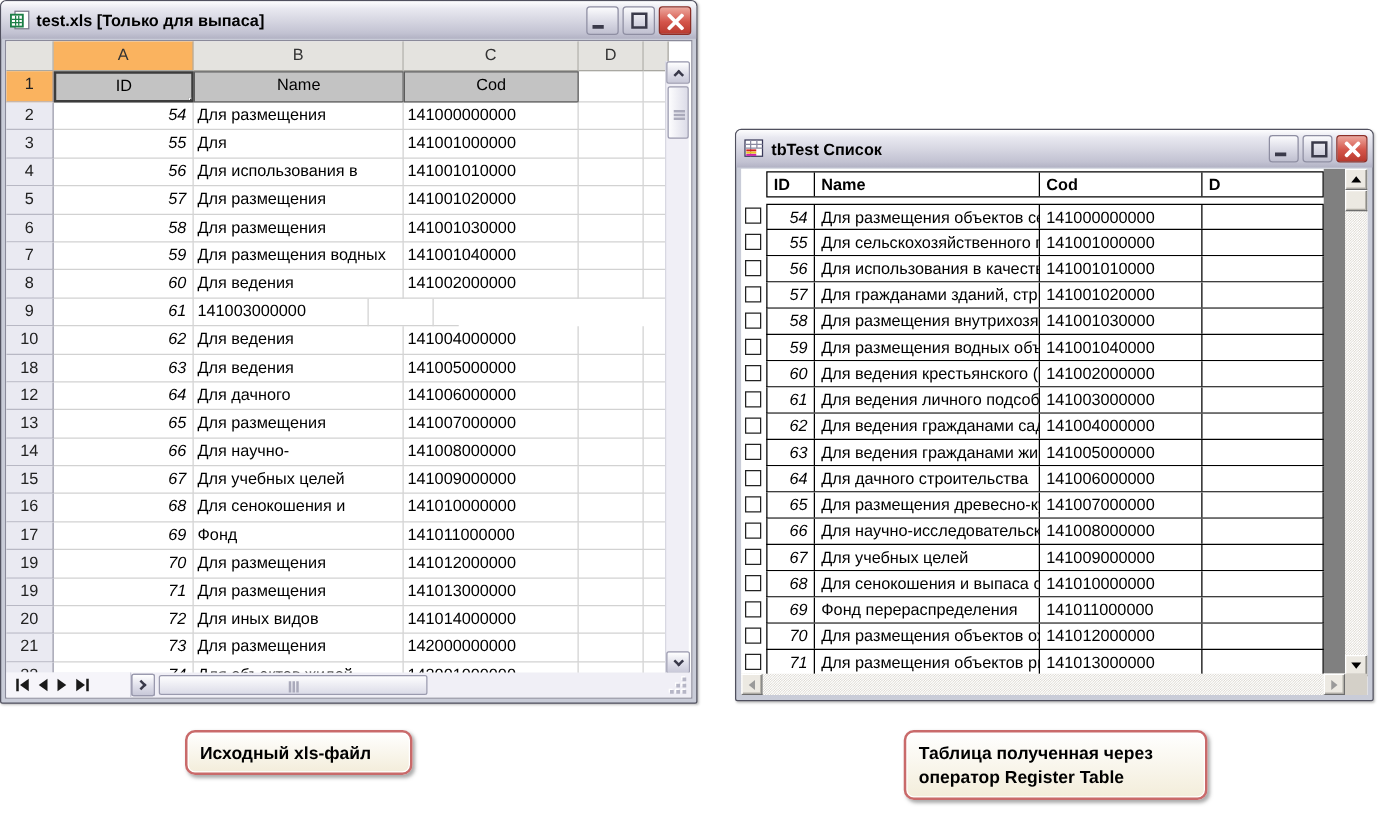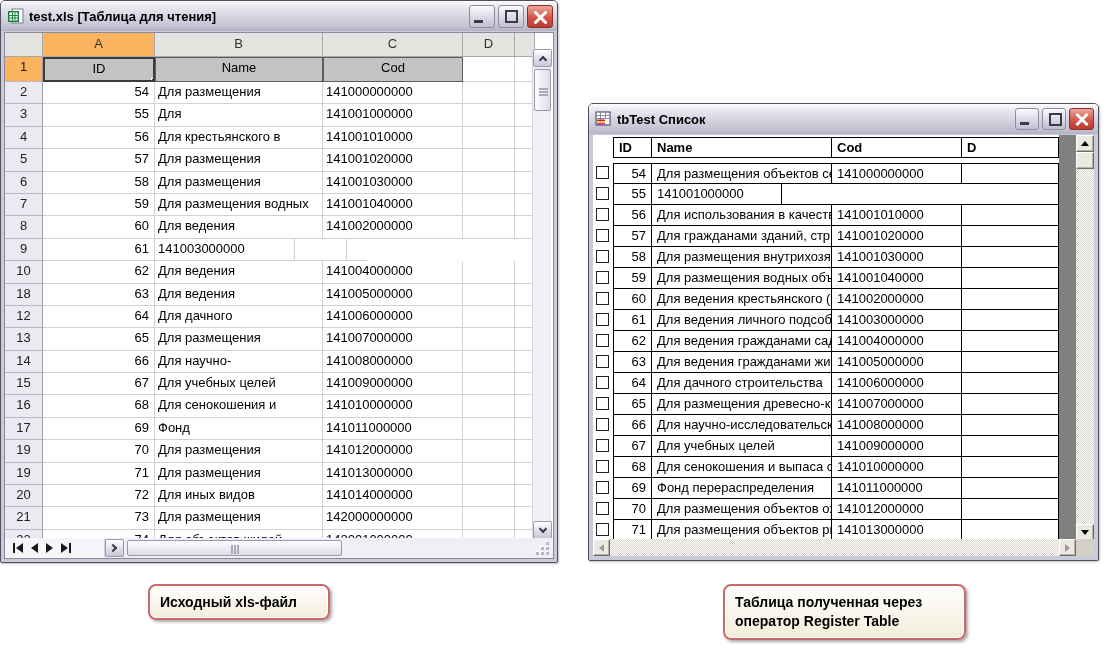--- a/index.html
+++ b/index.html
@@ -36,21 +36,21 @@
   .c-rh{width:38px;text-align:center;background:#eaeaf2;border-right:1px solid #9a9aa8;
       border-bottom:1px solid #b8b8c4;color:#222;}
   .c-a{width:112px;} .c-b{width:168px;} .c-c{width:140px;} .c-d{width:52px;} .c-e{width:20px;border-right:none;}
   .xr.hdr .xc{background:#e4e3df;border-right:1px solid #a9a8a2;border-bottom:1px solid #a9a8a2;
       text-align:center;color:#333;padding-top:3px;}
   .xr.hdr .sel{background:#fab35f;}
   .xr.row1 .c-rh{background:#fab35f;}
   .gray-cell{background:#c3c3c3;border:1px solid #5c5c5c;text-align:center;}
   .id-cell{border:2px solid #3c3c3c;position:relative;}
   .fill-handle{position:absolute;right:-3px;bottom:-3px;width:5px;height:5px;background:#3c3c3c;border:1px solid #fff;}
-  .num{text-align:right;padding-right:5px;}
+  .num{text-align:right;padding-right:5px;font-style:italic;}
 
   
   .xpsb-v{position:absolute;right:2px;top:16px;width:19px;height:490px;background:#f0eff6;
       border-left:1px solid #d8d8e2;}
   .xpbtn{position:absolute;left:0;width:19px;height:18px;border:1px solid #9a9aae;border-radius:2px;
       background:linear-gradient(to bottom,#ffffff,#dcdce8 60%,#c8c8d8);display:flex;align-items:center;justify-content:center;}
   .xpthumb-v{position:absolute;left:1px;top:20px;width:17px;height:42px;border:1px solid #9a9aae;border-radius:2px;
       background:linear-gradient(to right,#fdfdfe,#dcdce8);}
   .grip-h{position:absolute;left:4px;top:18px;width:9px;height:1.5px;background:#aab;box-shadow:0 3px 0 #aab,0 6px 0 #aab;}
   .chev{width:6px;height:6px;border-left:2px solid #39394a;border-bottom:2px solid #39394a;}
@@ -133,21 +133,21 @@
   <div class="win" id="xlswin">
     <div class="titlebar">
       <span class="appicon">
         <svg width="17" height="16" viewBox="0 0 17 16">
           <rect x="5" y="1" width="11" height="14" fill="#fff" stroke="#7a7a8a"></rect>
           <rect x="1" y="3" width="11" height="11" fill="#1c7f46"></rect>
           <rect x="2.5" y="4.5" width="8" height="8" fill="#fff"></rect>
           <path d="M2.5 7.5h8M2.5 10h8M5.5 4.5v8M8 4.5v8" stroke="#1c7f46" stroke-width="1"></path>
         </svg>
       </span>
-      <span class="titletext">test.xls  [Таблица для чтения]</span>
+      <span class="titletext">test.xls  [Только для выпаса]</span>
       <span class="winbtns">
         <span class="wbtn">
             <i class="glyph-min"></i>
           </span>
         <span class="wbtn">
             <i class="glyph-max"></i>
           </span>
         <span class="wbtn close">
             <i class="glyph-x1"></i>
             <i class="glyph-x2"></i>
@@ -184,21 +184,21 @@
             <div class="xc c-rh">3</div>
             <div class="xc c-a num">55</div>
             <div class="xc c-b">Для</div>
             <div class="xc c-c">141001000000</div>
             <div class="xc c-d"></div>
             <div class="xc c-e"></div>
           </div>
           <div class="xr">
             <div class="xc c-rh">4</div>
             <div class="xc c-a num">56</div>
-            <div class="xc c-b">Для крестьянского в</div>
+            <div class="xc c-b">Для использования в</div>
             <div class="xc c-c">141001010000</div>
             <div class="xc c-d"></div>
             <div class="xc c-e"></div>
           </div>
           <div class="xr">
             <div class="xc c-rh">5</div>
             <div class="xc c-a num">57</div>
             <div class="xc c-b">Для размещения</div>
             <div class="xc c-c">141001020000</div>
             <div class="xc c-d"></div>
@@ -434,20 +434,21 @@
                 <div class="tc w-id num">54</div>
                 <div class="tc w-name">Для размещения объектов се</div>
                 <div class="tc w-cod">141000000000</div>
                 <div class="tc w-d"></div>
               </div>
             </div>
             <div class="trow">
               <span class="cbox"></span>
               <div class="rbox">
                 <div class="tc w-id num">55</div>
+                <div class="tc w-name">Для сельскохозяйственного г</div>
                 <div class="tc w-cod">141001000000</div>
                 <div class="tc w-d"></div>
               </div>
             </div>
             <div class="trow">
               <span class="cbox"></span>
               <div class="rbox">
                 <div class="tc w-id num">56</div>
                 <div class="tc w-name">Для использования в качеств</div>
                 <div class="tc w-cod">141001010000</div>

